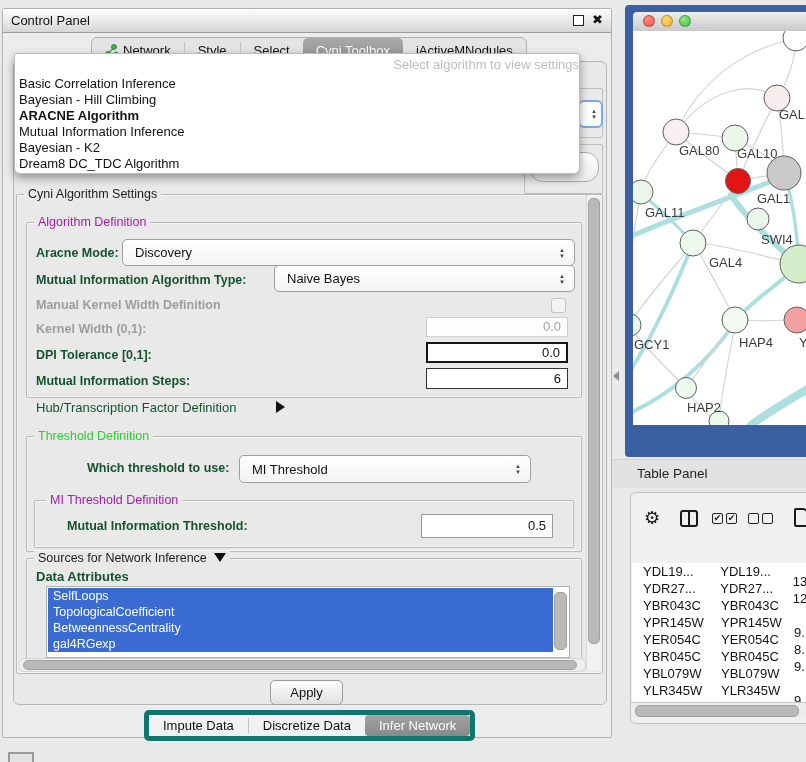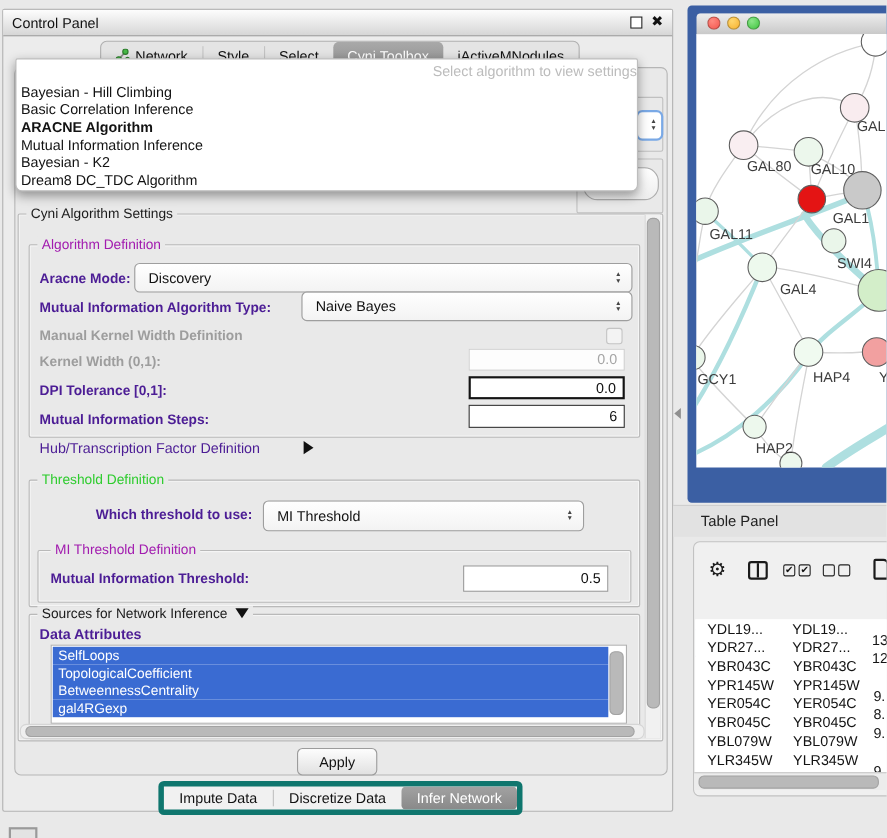--- a/index.html
+++ b/index.html
@@ -30,21 +30,21 @@
   .frag-spin{border:2px solid #7aa9e6;border-radius:6px;background:#fff;}
   .frag-spin .spin{right:4px;}
   .frag-pill{border:1px solid #adadad;border-radius:13px;background:linear-gradient(#ffffff,#ededed);}
   
   .grp{border:1px solid #b9b9b9;border-radius:2px;box-shadow:inset 0 0 0 1px rgba(255,255,255,.55);}
   .grp-title{font-size:12.5px;background:#e9e9e9;padding:0 4px;white-space:nowrap;}
   .t-black{color:#1c1c1c;}
   .t-blue{color:#a21caf;}
   .t-green{color:#2ecc2e;}
   
-  .lbl{font-size:12.5px;color:#4c1d95;white-space:nowrap;}
+  .lbl{font-size:12.5px;color:#14532d;white-space:nowrap;}
   .lbl.b{font-weight:bold;}
   .lbl.dis{color:#9d9d9d;}
   .combo{background:linear-gradient(#ffffff,#f3f3f3);border:1px solid #9e9e9e;border-radius:5px;
          display:flex;align-items:center;font-size:13px;color:#111;}
   .combo .ctxt{padding-left:12px;white-space:nowrap;}
   .spin{position:absolute;right:9px;top:50%;transform:translateY(-50%);
         display:flex;flex-direction:column;align-items:center;line-height:1;}
   .spin span{font-size:6px;color:#444;}
   .field{background:#fff;border:1px solid #8a8a8a;font-size:13px;color:#111;
          text-align:right;padding-right:6px;box-sizing:border-box;}
@@ -199,21 +199,21 @@
       <span class="ctxt">MI Threshold</span>
       <span class="spin">
           <span>▲</span>
           <span>▼</span>
         </span>
     </div>
 
     <div class="abs grp" style="left:20px;top:438px;width:538px;height:46px;"></div>
     <span class="abs grp-title t-blue" style="left:32px;top:431px;">MI Threshold Definition</span>
 
-    <span class="abs lbl b" style="left:32px;top:457px;">Mutual Information Threshold:</span>
+    <span class="abs lbl b" style="left:53px;top:457px;">Mutual Information Threshold:</span>
     <div class="abs field" style="left:407px;top:452px;width:132px;height:24px;line-height:22px;border-color:#9a9a9a;">0.5</div>
 
     <div class="abs grp" style="left:12px;top:496px;width:554px;height:112px;"></div>
     <span class="abs grp-title t-black" style="left:20px;top:489px;">
       <span>Sources for Network Inference</span><span class="tri-down"></span>
     </span>
     <span class="abs lbl b" style="left:22px;top:507px;font-size:13px;">Data Attributes</span>
 
     <div class="abs listbox" style="left:32px;top:524px;width:522px;height:70px;">
       <div id="attr-list" style="position:absolute;left:1px;top:1px;width:505px;">
@@ -244,22 +244,22 @@
       </div>
     <div class="seg sel">
         <span>Infer Network</span>
       </div>
   </div>
 </div>
 
 <div class="abs dd">
   <div class="dd-ph">Select algorithm to view settings</div>
   <div id="dd-items">
+      <div class="dd-item">Basic Correlation Inference</div>
       <div class="dd-item">Bayesian - Hill Climbing</div>
-      <div class="dd-item">Basic Correlation Inference</div>
       <div class="dd-item sel">ARACNE Algorithm</div>
       <div class="dd-item">Mutual Information Inference</div>
       <div class="dd-item">Bayesian - K2</div>
       <div class="dd-item">Dream8 DC_TDC Algorithm</div>
     </div>
 </div>
 
 <div class="abs net-frame"></div>
 <div class="abs mac-bar">
   <div class="abs light" style="left:10px;background:radial-gradient(circle at 35% 30%,#ff8a80,#f3564e);"></div>

